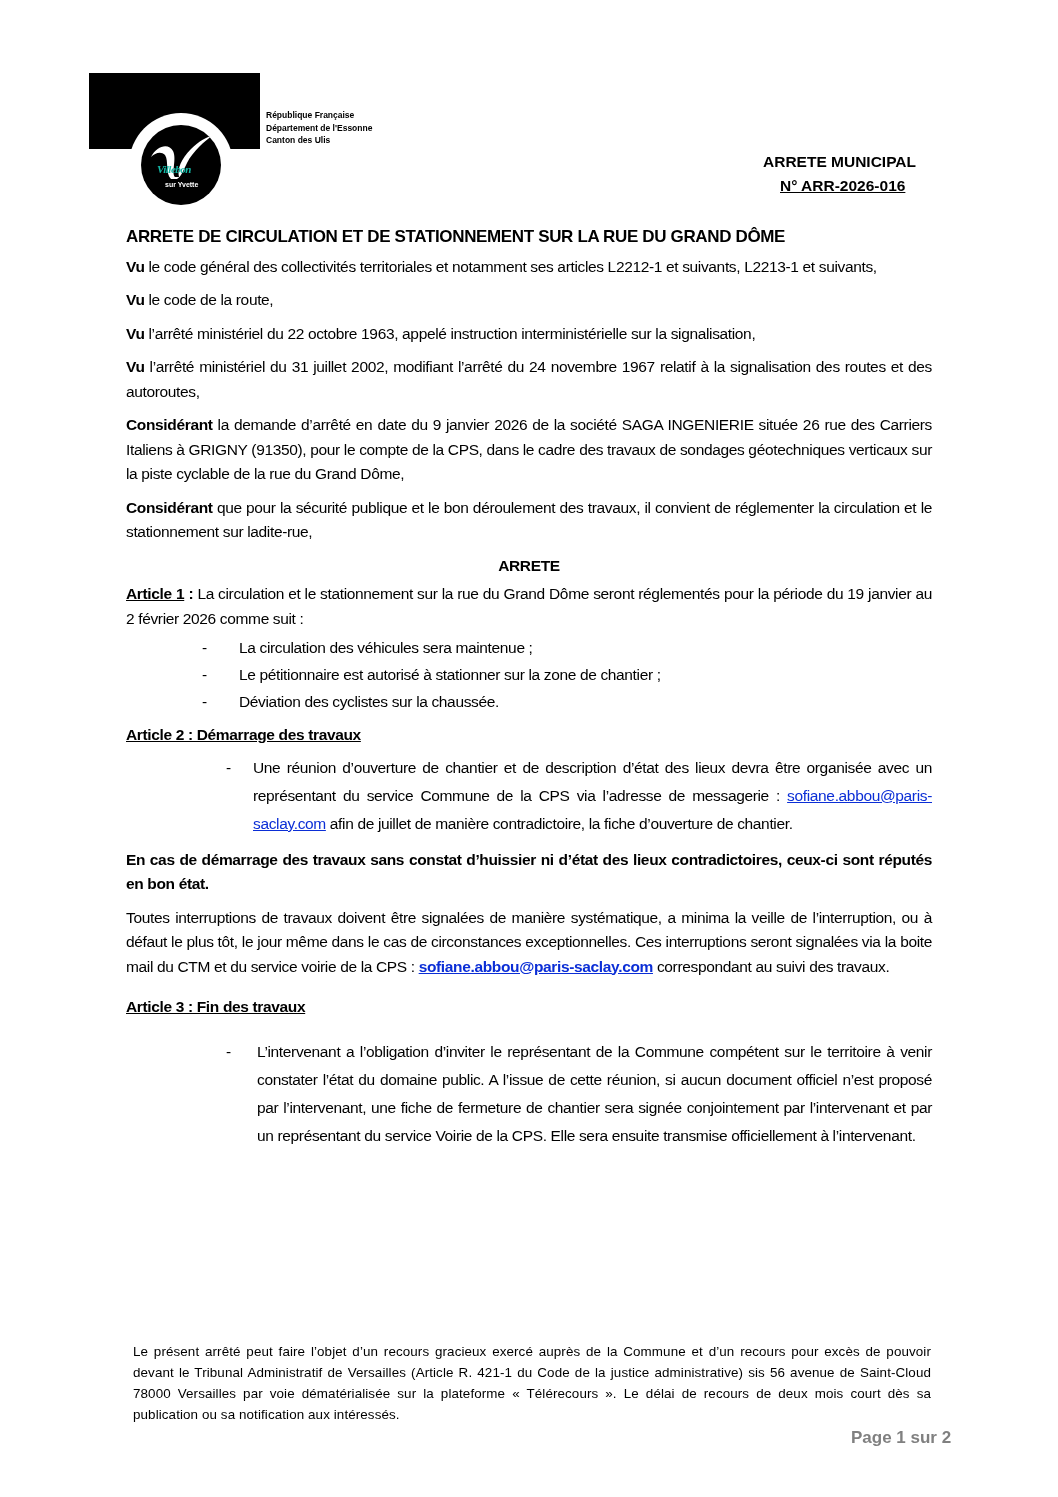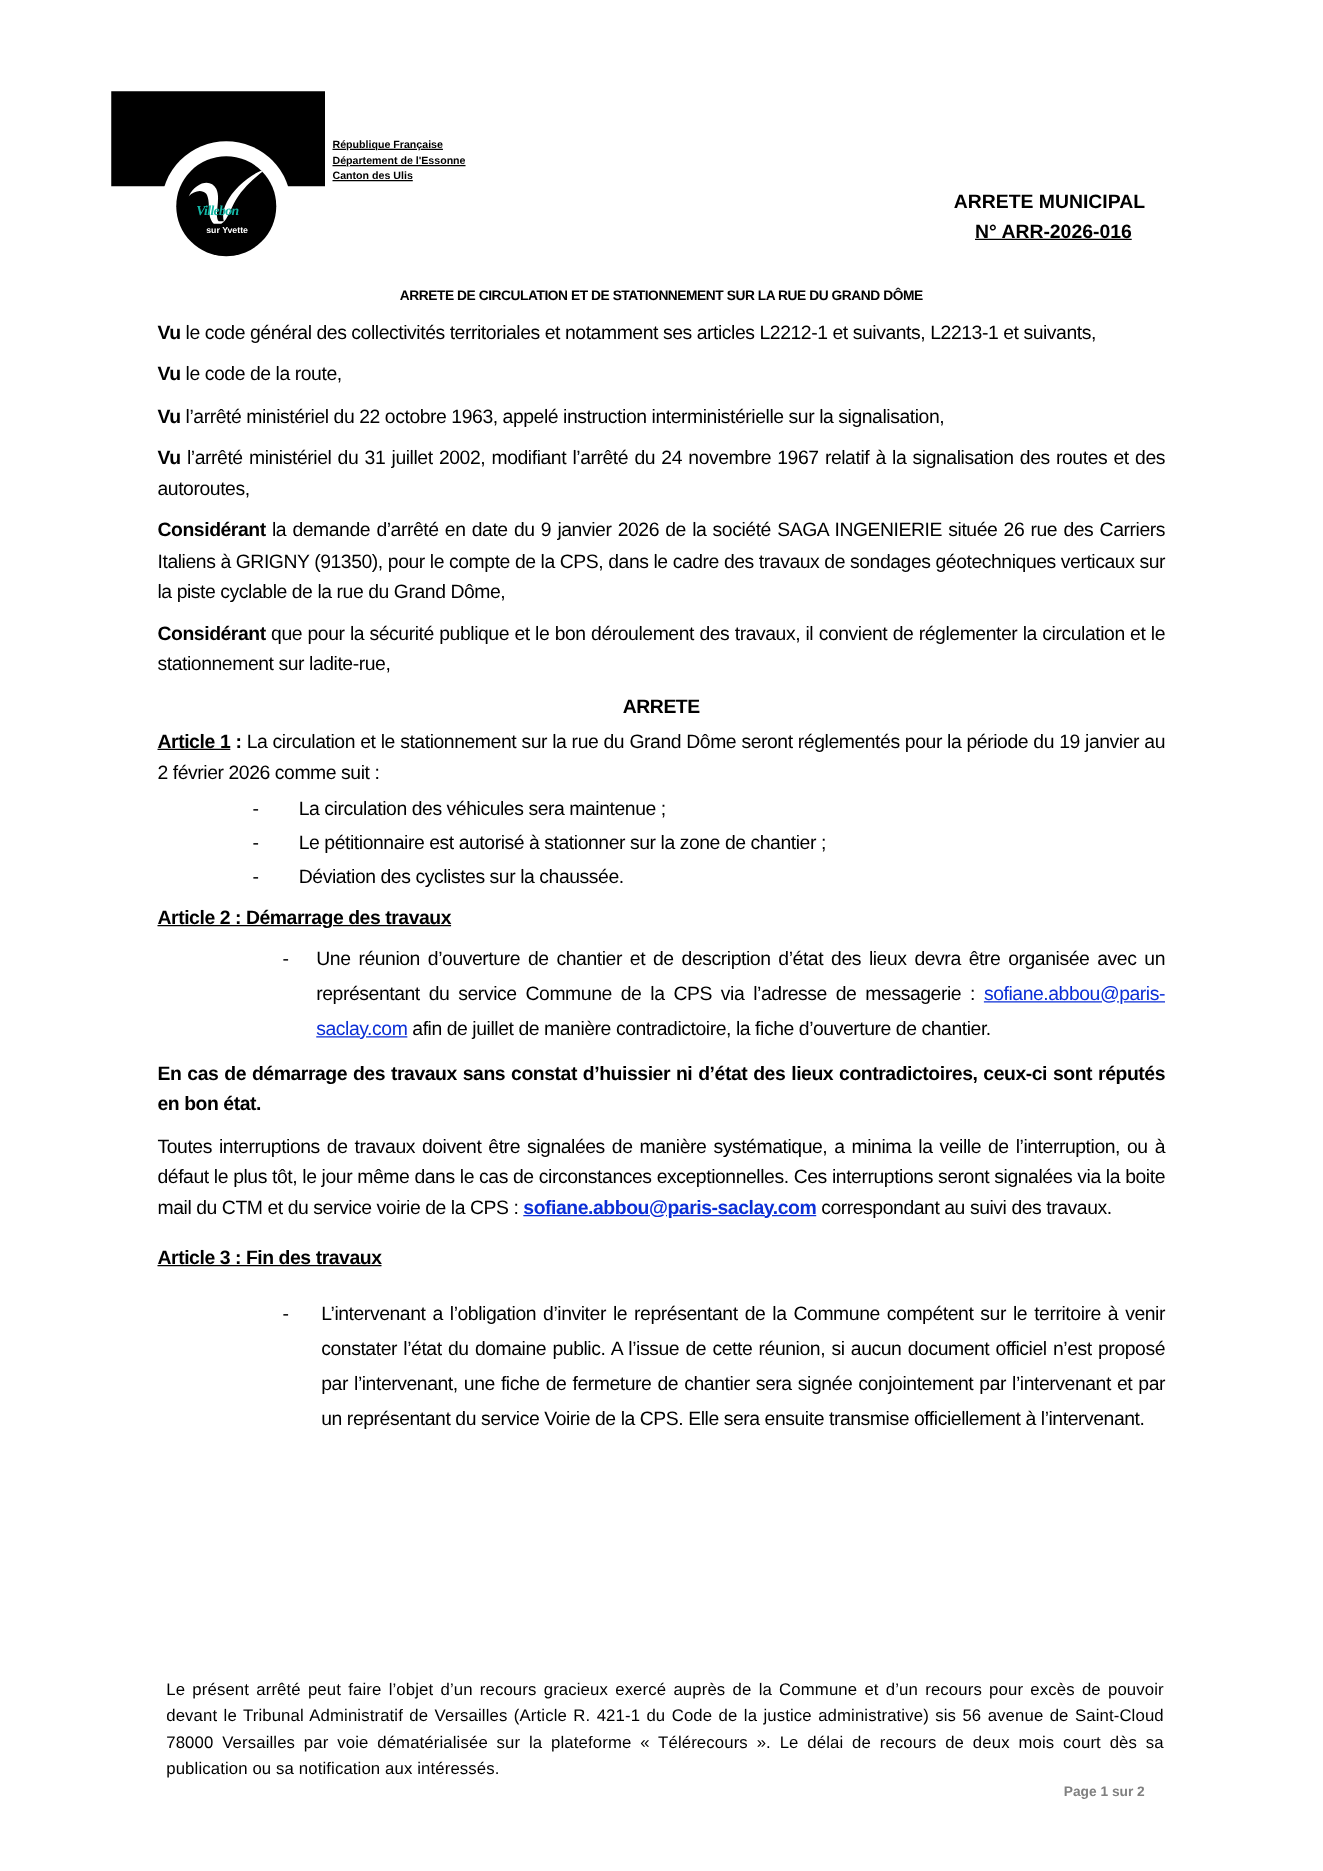--- a/index.html
+++ b/index.html
@@ -6,38 +6,38 @@
   body { width:1058px; height:1497px; position:relative; overflow:hidden;
          font-family:"Liberation Sans", sans-serif; color:#000; }
   .abs { position:absolute; }
   
   .logo-block { left:89px; top:73px; width:171px; height:76px; background:#000; }
   .logo-ring { left:129px; top:113px; width:104px; height:104px; border-radius:50%; background:#fff; }
   .logo-disc { left:141px; top:125px; width:80px; height:80px; border-radius:50%; background:#000; overflow:hidden; }
   .logo-text { position:absolute; left:16px; top:38px; color:#14b8a6; font-family:Liberation Serif, serif; font-style:italic; font-weight:bold; font-size:11px; letter-spacing:-0.5px; }
   .logo-sub { position:absolute; left:24px; top:56px; color:#fff; font-size:7px; font-weight:bold; }
   .logo-swan { position:absolute; left:6px; top:8px; width:68px; height:48px; }
-  .header-info { left:266px; top:109px; font-size:8.5px; line-height:12.5px; font-weight:bold;text-decoration:underline; }
+  .header-info { left:266px; top:109px; font-size:8.5px; line-height:12.5px; font-weight:bold; }
   
   .content { left:126px; top:225px; width:806px; font-size:15.5px; line-height:24.5px; letter-spacing:-0.35px; }
   .content p { margin:0; }
   .just { text-align:justify; }
-  .h-main { font-weight:bold; font-size:11px; margin-bottom:5px !important;text-align:center; }
+  .h-main { font-weight:bold; font-size:17px; margin-bottom:5px !important; }
   .gap { height:9px; }
   .center { text-align:center; font-weight:bold; }
   .ul { text-decoration:underline; font-weight:bold; }
   .list1 { margin:3px 0 0 0; padding:0; list-style:none; }
   .list1 li { position:relative; padding-left:113px; line-height:27px; }
   .list1 li .dash { position:absolute; left:76px; }
   .indent2 { padding-left:127px; position:relative; line-height:28px; }
   .indent2 .dash { position:absolute; left:100px; }
   .link { color:#0b2ed6; text-decoration:underline; }
   .bold-link { color:#0b2ed6; text-decoration:underline; font-weight:bold; }
   .legal { left:133px; top:1341px; width:798px; font-size:13.4px; line-height:21px; text-align:justify; letter-spacing:0.1px; }
-  .page-no { left:851px; top:1428px; font-size:11px; font-weight:bold; color:#808080; }
+  .page-no { left:851px; top:1428px; font-size:17px; font-weight:bold; color:#808080; }
 </style>
 </head>
 <body>
 
 <div class="abs logo-block"></div>
 <div class="abs logo-ring"></div>
 <div class="abs logo-disc">
   <svg class="logo-swan" viewBox="0 0 68 48">
     <path d="M4 24 C10 12, 22 10, 26 18 C30 26, 24 40, 28 44 L32 44 C30 36, 34 26, 44 16 C52 8, 60 4, 66 2 C58 8, 46 18, 40 30 C36 38, 34 44, 30 46 L24 46 C18 40, 22 28, 18 22 C14 18, 8 20, 4 24 Z" fill="#fff"></path>
   </svg>

